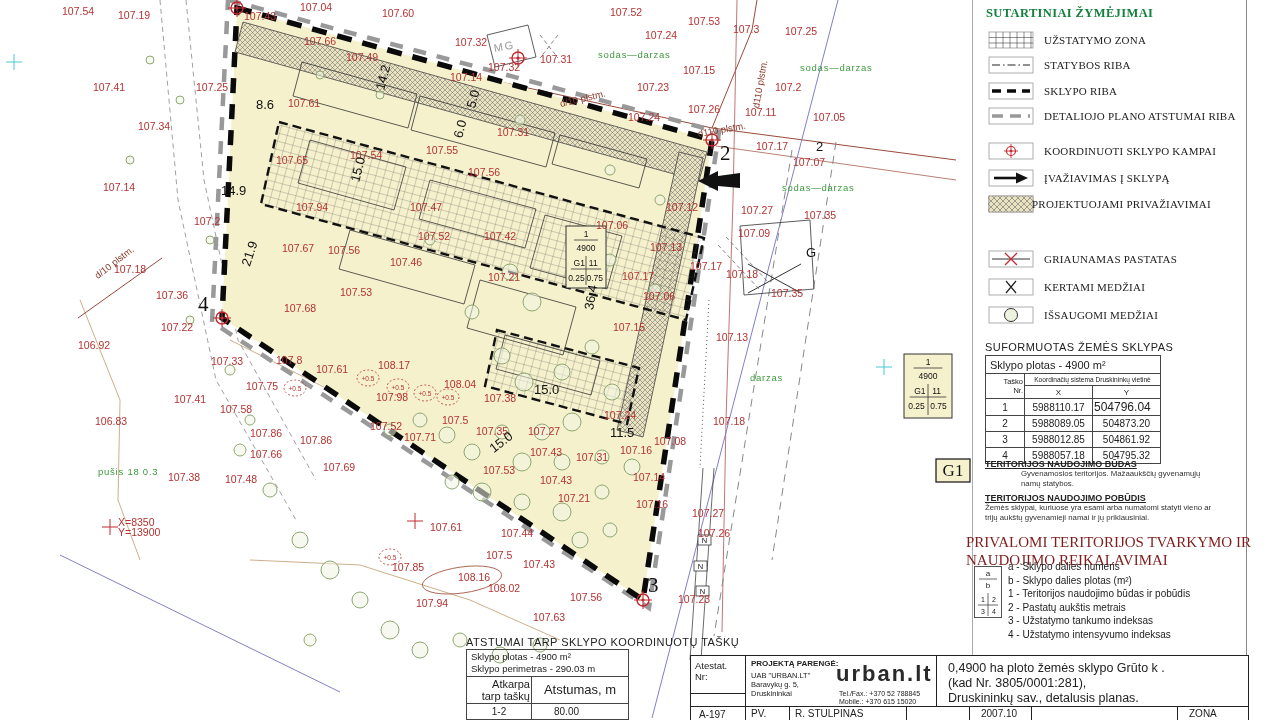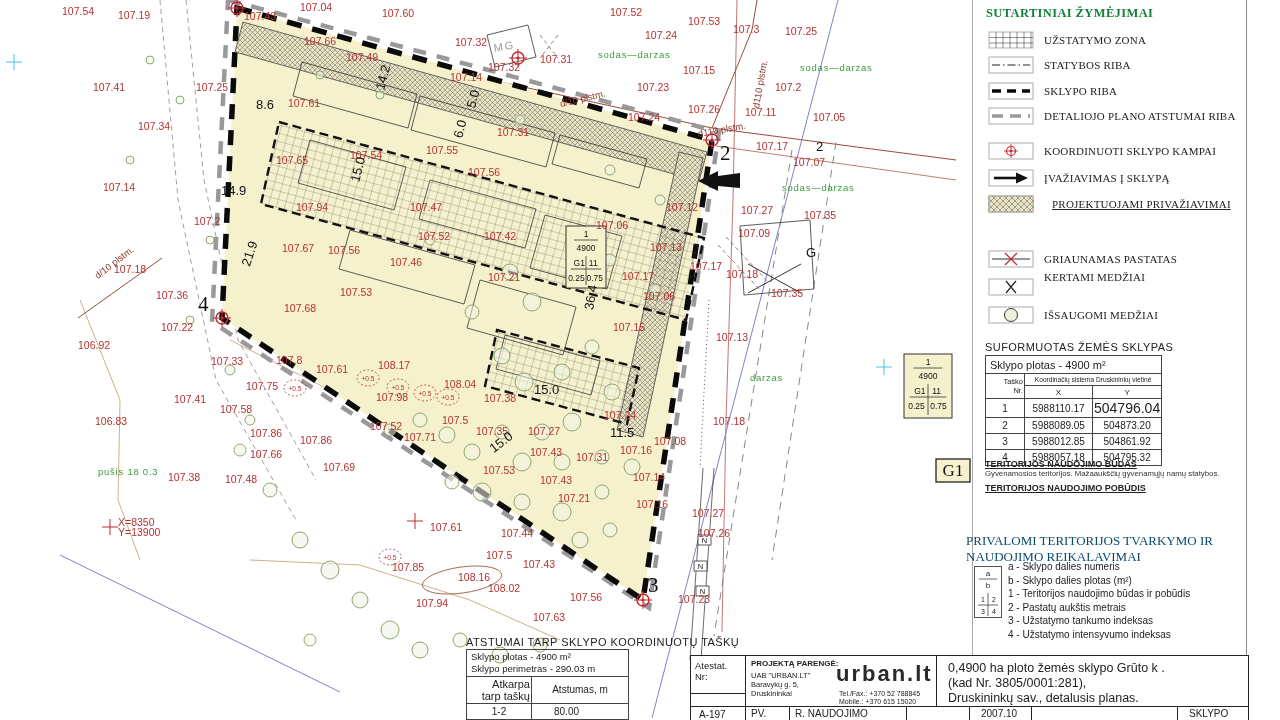--- a/index.html
+++ b/index.html
@@ -12,21 +12,21 @@
   .rd{font:9.5px "Liberation Sans",sans-serif;fill:#8a3a2a;}
   .d{font:13px "Liberation Sans",sans-serif;fill:#111;}
   .big{font:21px "Liberation Serif",serif;fill:#111;}
   .gr{font:11px "Liberation Sans",sans-serif;fill:#999;letter-spacing:.15em;}
   .vline{position:absolute;width:1px;background:#aaa;}
   .abs{position:absolute;}
   .legend-title{font-family:"Liberation Serif",serif;font-weight:bold;font-size:12.5px;color:#15803d;letter-spacing:.03em;}
   .legend-label{font-family:"Liberation Serif",serif;font-size:11px;color:#222;letter-spacing:.02em;}
   .sec-title-sm{font-size:9px;font-weight:bold;text-decoration:underline;color:#222;}
   .sec-body{font-size:7.8px;color:#333;line-height:1.3;}
-  .serif-cap{font-family:"Liberation Serif",serif;font-size:13px;color:#0c4a6e;line-height:1.2;}
+  .serif-cap{font-family:"Liberation Serif",serif;font-size:15px;color:#7f1d1d;line-height:1.2;}
   .req-item{font-size:10px;color:#222;line-height:1.35;}
   table{border-collapse:collapse;}
   .dtable td{border:1px solid #444;color:#222;}
   #ptable{position:absolute;left:985px;top:355px;}
   #ptable td{border:1px solid #444;color:#222;}
   .tb-cell{position:absolute;color:#222;}
   .tb-line{position:absolute;background:#222;}
 </style>
 </head>
 <body>
@@ -449,32 +449,32 @@
           <line x1="22" y1="17" x2="38" y2="1" stroke="#555" stroke-width="0.5"></line>
           <line x1="22" y1="1" x2="38" y2="17" stroke="#555" stroke-width="0.5"></line>
           <line x1="28" y1="17" x2="44" y2="1" stroke="#555" stroke-width="0.5"></line>
           <line x1="28" y1="1" x2="44" y2="17" stroke="#555" stroke-width="0.5"></line>
           <line x1="34" y1="17" x2="50" y2="1" stroke="#555" stroke-width="0.5"></line>
           <line x1="34" y1="1" x2="50" y2="17" stroke="#555" stroke-width="0.5"></line>
           <line x1="40" y1="17" x2="56" y2="1" stroke="#555" stroke-width="0.5"></line>
           <line x1="40" y1="1" x2="56" y2="17" stroke="#555" stroke-width="0.5"></line>
           <rect x="1" y="1" width="44" height="16" fill="none" stroke="#999" stroke-width="0.8"></rect>
         </svg></div>
-      <div class="abs legend-label" style="left: 64px; top: 198px; text-decoration: underline;">PROJEKTUOJAMI PRIVAŽIAVIMAI</div>
+      <div class="abs legend-label" style="left: 44px; top: 198px;">PROJEKTUOJAMI PRIVAŽIAVIMAI</div>
       <div class="abs" style="left: 0px; top: 250px; width: 46px; height: 18px;"><svg width="46" height="18" xmlns="http://www.w3.org/2000/svg">
           <rect x="1" y="1" width="44" height="16" fill="#fff" stroke="#999" stroke-width="0.8"></rect>
           <line x1="4" y1="9" x2="42" y2="9" stroke="#333" stroke-width="1"></line>
           <path d="M17 3L29 15M29 3L17 15" stroke="#c22830" stroke-width="1.3" fill="none"></path>
         </svg></div>
       <div class="abs legend-label" style="left: 56px; top: 253px;">GRIAUNAMAS PASTATAS</div>
       <div class="abs" style="left: 0px; top: 278px; width: 46px; height: 18px;"><svg width="46" height="18" xmlns="http://www.w3.org/2000/svg">
           <rect x="1" y="1" width="44" height="16" fill="#fff" stroke="#999" stroke-width="0.8"></rect>
           <path d="M18 3L28 15M28 3L18 15" stroke="#222" stroke-width="1.2" fill="none"></path>
         </svg></div>
-      <div class="abs legend-label" style="left: 56px; top: 271px;">KERTAMI MEDŽIAI</div>
+      <div class="abs legend-label" style="left: 56px; top: 281px;">KERTAMI MEDŽIAI</div>
       <div class="abs" style="left: 0px; top: 306px; width: 46px; height: 18px;"><svg width="46" height="18" xmlns="http://www.w3.org/2000/svg">
           <rect x="1" y="1" width="44" height="16" fill="#fff" stroke="#999" stroke-width="0.8"></rect>
           <circle cx="23" cy="9" r="6.5" fill="#edf3df" stroke="#333" stroke-width="1"></circle>
         </svg></div>
       <div class="abs legend-label" style="left: 56px; top: 309px;">IŠSAUGOMI MEDŽIAI</div>
     </div>
 
   <div class="abs" style="left:985px;top:341px;font-size:11px;color:#222;letter-spacing:.04em;">SUFORMUOTAS ŽEMĖS SKLYPAS</div>
   <table id="ptable">
       <tbody>
@@ -486,21 +486,21 @@
 Nr.</td>
           <td colspan="2" style="font-size:6.6px;text-align:center;height:9px;">Koordinačių sistema Druskininkų vietinė</td>
         </tr>
         <tr>
           <td style="width:65px;font-size:8px;text-align:center;height:10px;">X</td>
           <td style="width:65px;font-size:8px;text-align:center;">Y</td>
         </tr>
         <tr>
           <td style="font-size:10px;text-align:center;height:13px;">1</td>
           <td style="font-size:10px;text-align:center;">5988110.17</td>
-          <td style="font-size:14px;text-align:center;">504796.04</td>
+          <td style="font-size:12px;text-align:left;">504796.04</td>
         </tr>
         <tr>
           <td style="font-size:10px;text-align:center;height:13px;">2</td>
           <td style="font-size:10px;text-align:center;">5988089.05</td>
           <td style="font-size:10px;text-align:center;">504873.20</td>
         </tr>
         <tr>
           <td style="font-size:10px;text-align:center;height:13px;">3</td>
           <td style="font-size:10px;text-align:center;">5988012.85</td>
           <td style="font-size:10px;text-align:center;">504861.92</td>
@@ -508,22 +508,23 @@
         <tr>
           <td style="font-size:10px;text-align:center;height:13px;">4</td>
           <td style="font-size:10px;text-align:center;">5988057.18</td>
           <td style="font-size:10px;text-align:center;">504795.32</td>
         </tr>
       </tbody>
     </table>
 
   <div class="abs" style="left:985px;top:459px;width:237px;">
     <div class="sec-title-sm">TERITORIJOS NAUDOJIMO BŪDAS</div>
-    <div class="sec-body" style="margin-bottom:4px;">Gyvenamosios teritorijos. Mažaaukščių gyvenamųjų namų statybos.</div>
+    <div class="sec-body" style="margin-bottom:4px;margin-left:36px;">Gyvenamosios teritorijos. Mažaaukščių gyvenamųjų namų statybos.</div>
     <div class="sec-title-sm">TERITORIJOS NAUDOJIMO POBŪDIS</div>
+    <div class="sec-body">Žemės sklypai, kuriuose yra esami arba numatomi statyti vieno ar trijų aukštų gyvenamieji namai ir jų priklausiniai.</div>
   </div>
 
   <div class="abs serif-cap" style="left:966px;top:533px;">
     <div>PRIVALOMI TERITORIJOS TVARKYMO IR</div>
     <div>NAUDOJIMO REIKALAVIMAI</div>
   </div>
   <svg class="abs" id="miniSym" style="left:974px;top:566px;" width="28" height="52">
       <rect x="0.5" y="0.5" width="27" height="51" fill="#fff" stroke="#555"></rect>
       <text x="14" y="10" text-anchor="middle" font-size="8" fill="#222">a</text>
       <line x1="5" y1="13" x2="23" y2="13" stroke="#444" stroke-width="0.8"></line>
@@ -546,21 +547,21 @@
 
   <div class="abs" style="left:466px;top:636px;font-size:11px;color:#222;letter-spacing:.04em;">ATSTUMAI TARP SKLYPO KOORDINUOTŲ TAŠKŲ</div>
   <table id="dtable" class="abs dtable" style="left:466px;top:649px;">
       <tbody>
         <tr>
           <td colspan="2" style="font-size:9.5px;padding:1px 4px;line-height:1.25;">Sklypo plotas - 4900 m²<br>Sklypo perimetras - 290.03 m</td>
         </tr>
         <tr>
           <td style="width:62px;font-size:11px;text-align:right;white-space:pre-line;height:17px;">Atkarpa
 tarp taškų</td>
-          <td style="width:94px;font-size:10px;text-align:center;">Atstumas, m</td>
+          <td style="width:94px;font-size:13px;text-align:center;">Atstumas, m</td>
         </tr>
         <tr>
           <td style="font-size:10px;text-align:center;height:13px;">1-2</td>
           <td style="font-size:10px;padding-left:22px;">80.00</td>
         </tr>
         <tr>
           <td style="font-size:10px;text-align:center;height:13px;">2-3</td>
           <td style="font-size:10px;padding-left:22px;">77.03</td>
         </tr>
       </tbody>
@@ -588,17 +589,17 @@
     <div class="tb-cell" style="left:145px;top:5px;font-size:22px;font-weight:bold;color:#2a2a2a;letter-spacing:2px;">urban.lt</div>
     <div class="tb-cell" style="left:148px;top:34px;font-size:7px;">Tel./Fax.: +370 52 788845</div>
     <div class="tb-cell" style="left:148px;top:42px;font-size:7px;">Mobile.:  +370 615 15020</div>
 
     <div class="tb-cell" style="left:257px;top:5px;font-size:12.5px;">0,4900 ha ploto žemės sklypo Grūto k .</div>
     <div class="tb-cell" style="left:257px;top:20px;font-size:12.5px;">(kad Nr. 3805/0001:281),</div>
     <div class="tb-cell" style="left:257px;top:35px;font-size:12.5px;">Druskininkų sav., detalusis planas.</div>
 
     <div class="tb-cell" style="left:8px;top:53px;font-size:10px;text-align:right;">A-197</div>
     <div class="tb-cell" style="left:60px;top:52px;font-size:10px;">PV.</div>
-    <div class="tb-cell" style="left:104px;top:52px;font-size:10px;">R. NAUDOJIMO</div>
+    <div class="tb-cell" style="left:104px;top:52px;font-size:10px;">R. STULPINAS</div>
     <div class="tb-cell" style="left:290px;top:52px;font-size:10px;">2007.10</div>
-    <div class="tb-cell" style="left:498px;top:52px;font-size:10px;">SKLYPO</div>
+    <div class="tb-cell" style="left:498px;top:52px;font-size:10px;">ZONA</div>
   </div>
 </div>
 
 </body></html>

